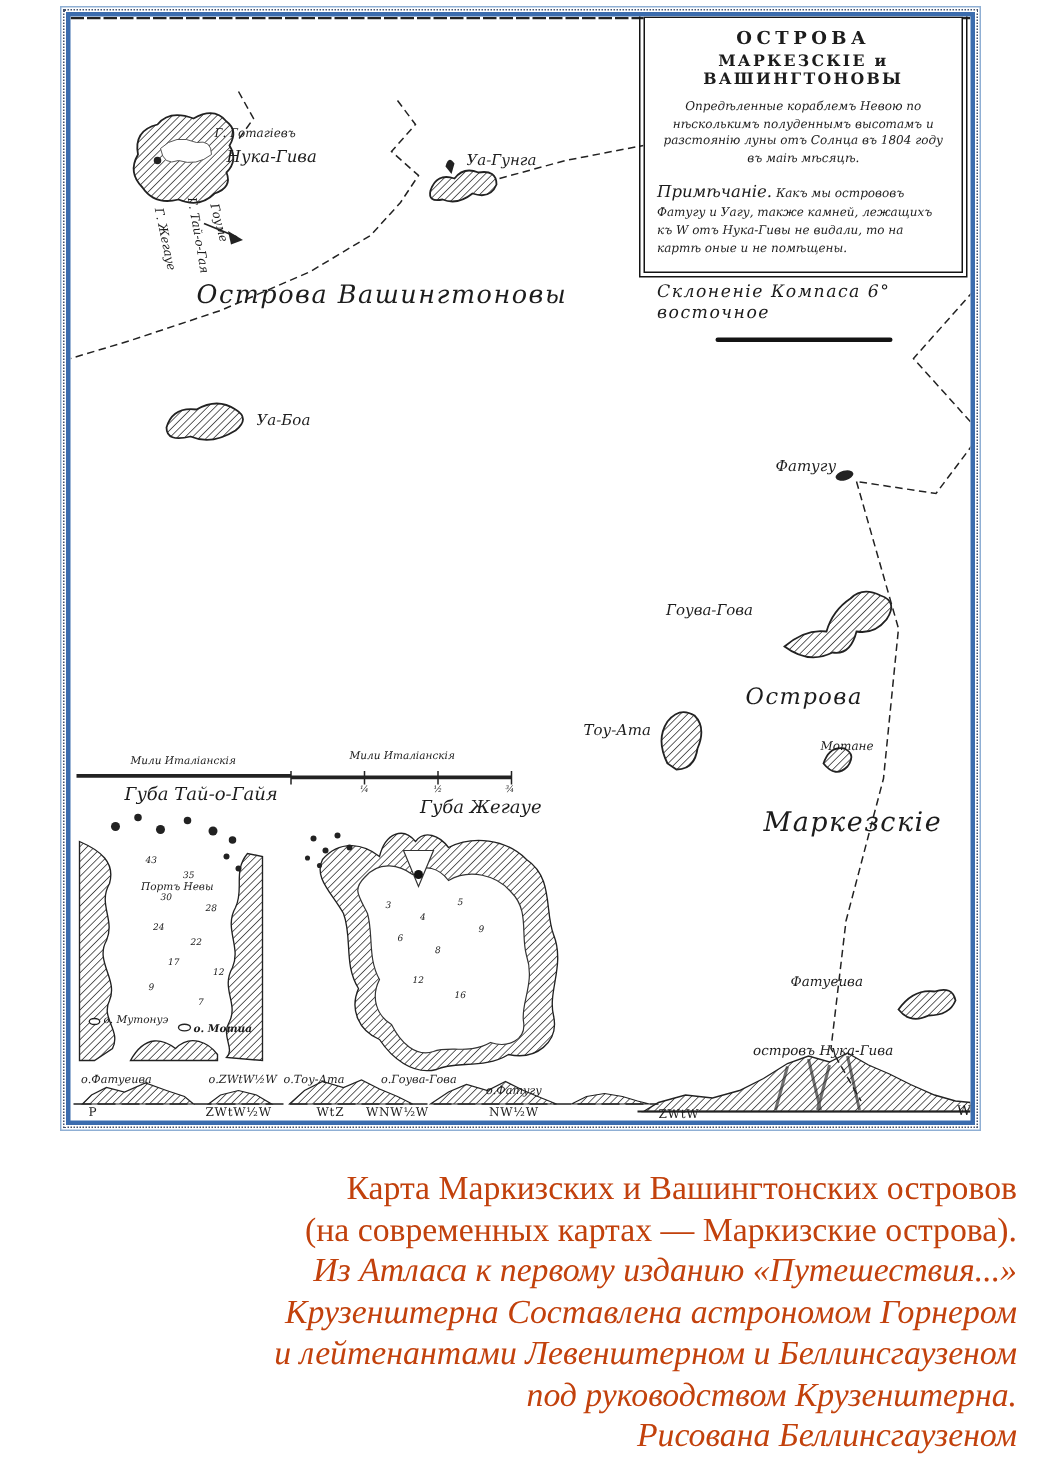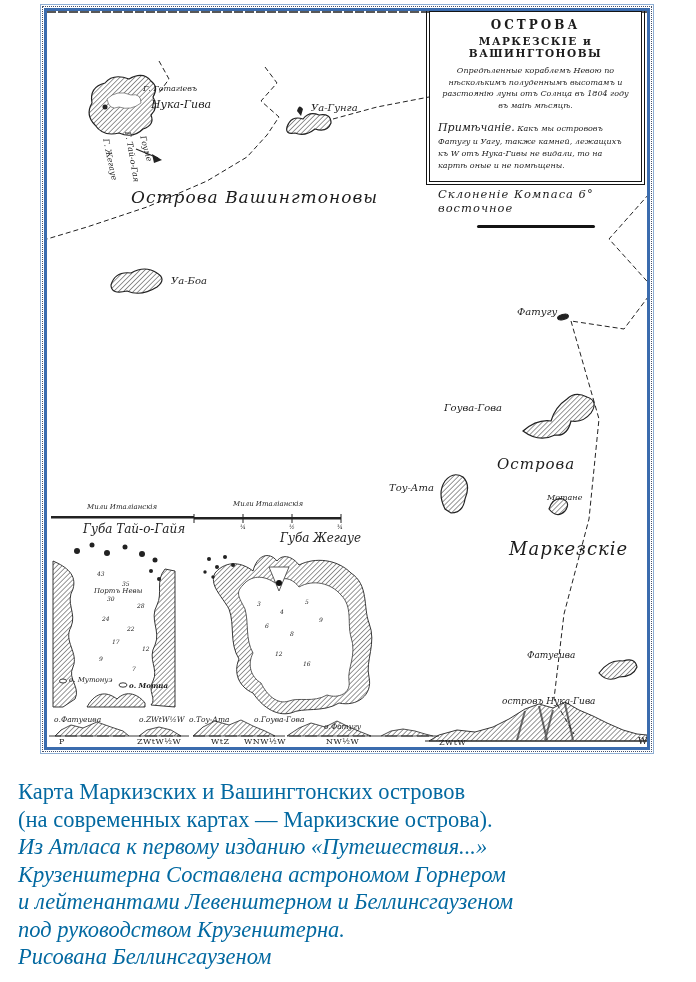--- a/index.html
+++ b/index.html
@@ -23,22 +23,22 @@
     background:#fff;box-sizing:border-box;padding:6px 8px 4px 8px;text-align:center;}
   .cart-t1{font-size:12px;letter-spacing:3px;font-weight:bold;}
   .cart-t2{font-size:10.5px;letter-spacing:1.5px;font-weight:bold;margin-top:3px;}
   .cart-p{font-style:italic;font-size:8px;line-height:1.45;margin-top:6px;text-align:center;}
   .cart-note{font-style:italic;font-size:8px;line-height:1.45;margin-top:9px;text-align:left;}
   .cart-note .lead{font-size:11px;}
   .cart-decl{font-style:italic;font-size:11.5px;margin-top:16px;text-align:left;letter-spacing:1px;}
   .cart-rule{width:118px;height:3px;background:#141414;border-radius:2px;margin:10px auto 0 auto;}
 
   
-  .caption{position:absolute;left:18px;top:778px;width:660px;text-align:left;
-    font-family:"Liberation Serif",serif;color:#0369a1;}
+  .caption{position:absolute;left:18px;top:778px;width:660px;text-align:right;
+    font-family:"Liberation Serif",serif;color:#c2410c;}
   .cap-line{font-size:22.5px;line-height:27.5px;}
   .cap-italic{font-style:italic;}
 
   .num{position:absolute;font-size:6px;font-style:italic;color:#222;line-height:1;}
   .bear{position:absolute;font-style:normal;font-size:8px;letter-spacing:0.5px;white-space:nowrap;}
 </style>
 </head>
 <body>
 
 <div class="map-frame">

